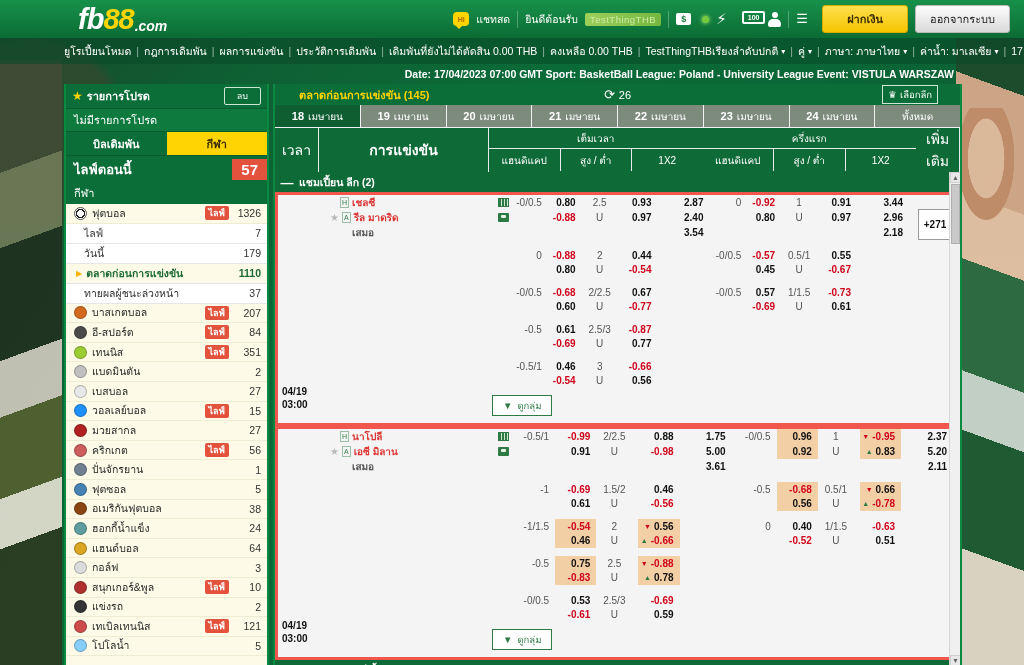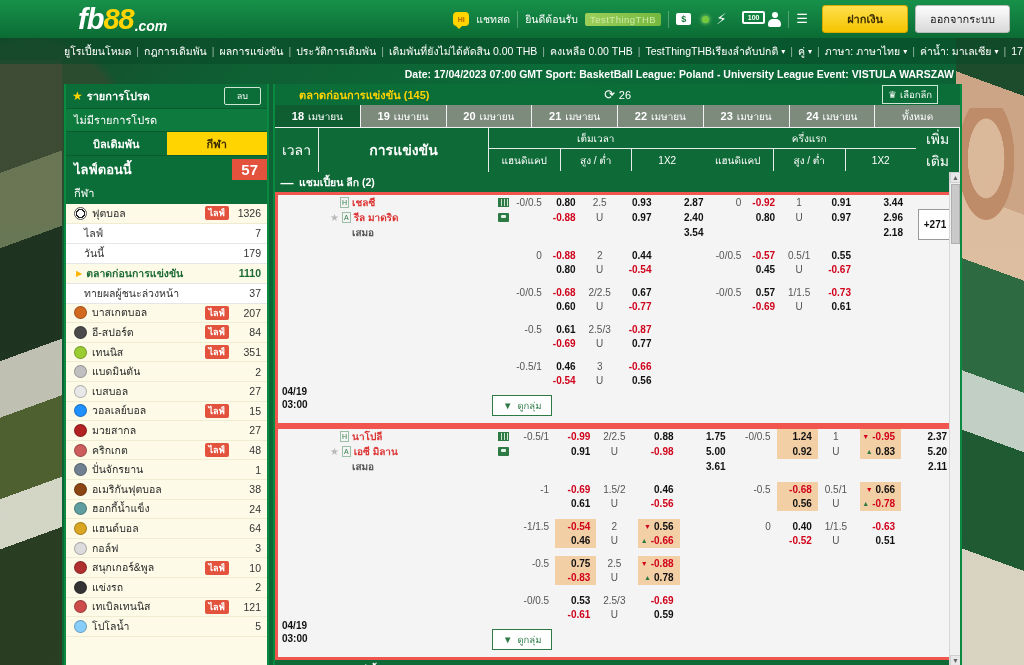--- a/index.html
+++ b/index.html
@@ -378,27 +378,33 @@
         <div class="sp alt">
       <span class="ic" style="background:#b22222;border:1px solid rgba(0,0,0,.25);"></span>
       <span class="nm">มวยสากล</span>
 
       <span class="num onlynum">27</span>
         </div>
         <div class="sp alt">
       <span class="ic" style="background:#cd5c5c;border:1px solid rgba(0,0,0,.25);"></span>
       <span class="nm">คริกเกต</span>
       <span class="live">ไลฟ์</span>
-      <span class="num ">48</span>
+      <span class="num ">56</span>
         </div>
         <div class="sp alt">
       <span class="ic" style="background:#708090;border:1px solid rgba(0,0,0,.25);"></span>
       <span class="nm">ปั่นจักรยาน</span>
 
       <span class="num onlynum">1</span>
+        </div>
+        <div class="sp alt">
+      <span class="ic" style="background:#4682b4;border:1px solid rgba(0,0,0,.25);"></span>
+      <span class="nm">ฟุตซอล</span>
+
+      <span class="num onlynum">5</span>
         </div>
         <div class="sp alt">
       <span class="ic" style="background:#8b4513;border:1px solid rgba(0,0,0,.25);"></span>
       <span class="nm">อเมริกันฟุตบอล</span>
 
       <span class="num onlynum">38</span>
         </div>
         <div class="sp alt">
       <span class="ic" style="background:#5f9ea0;border:1px solid rgba(0,0,0,.25);"></span>
       <span class="nm">ฮอกกี้น้ำแข็ง</span>
@@ -827,21 +833,21 @@
           <div class="cell c-odd ">
                   <span class="num-b">0.88</span>
                 </div>
           <div class="cell c-1x2col">
                   <span class="num-b">1.75</span>
                 </div>
           <div class="cell c-hdp">
                   <span class="num-g">-0/0.5</span>
                 </div>
           <div class="cell c-odd hlcell">
-                  <span class="num-b">1.24</span>
+                  <span class="num-b">0.96</span>
                 </div>
           <div class="cell c-ou">1</div>
           <div class="cell c-odd hlcell">
                   <span class="tri dn">▼</span>
                   <span class="num-r">-0.95</span>
                 </div>
           <div class="cell c-1x2col">
                   <span class="num-b">2.37</span>
                 </div>
         </div>

